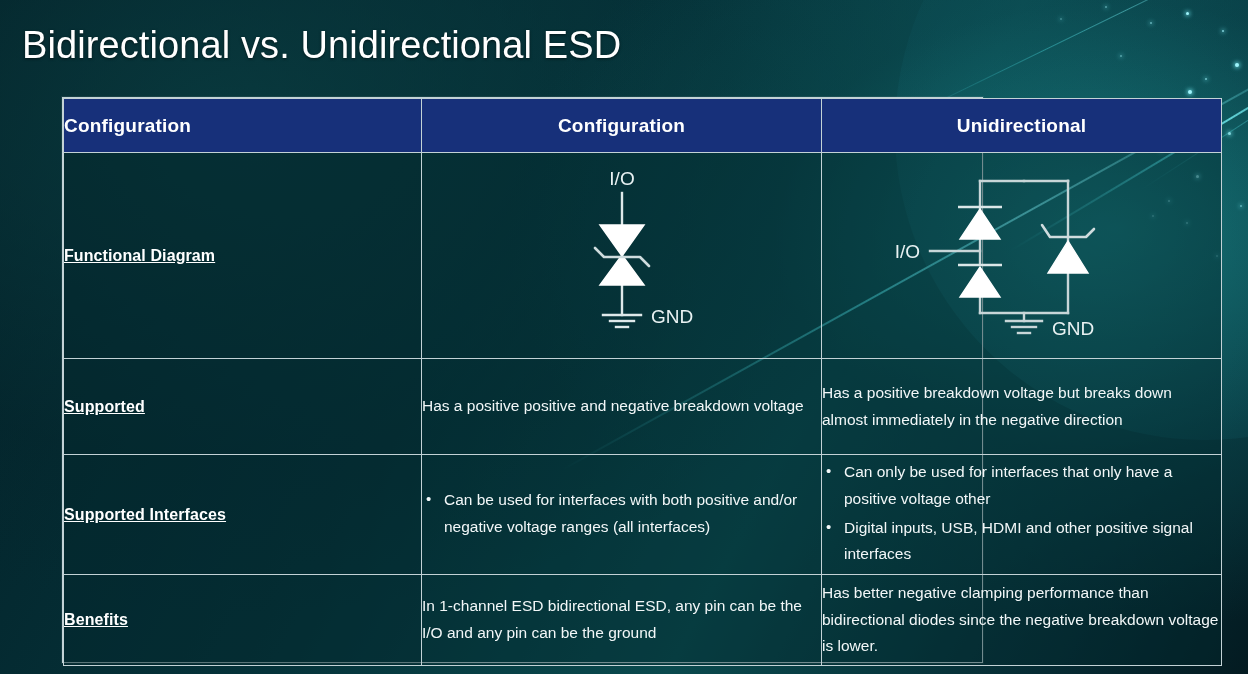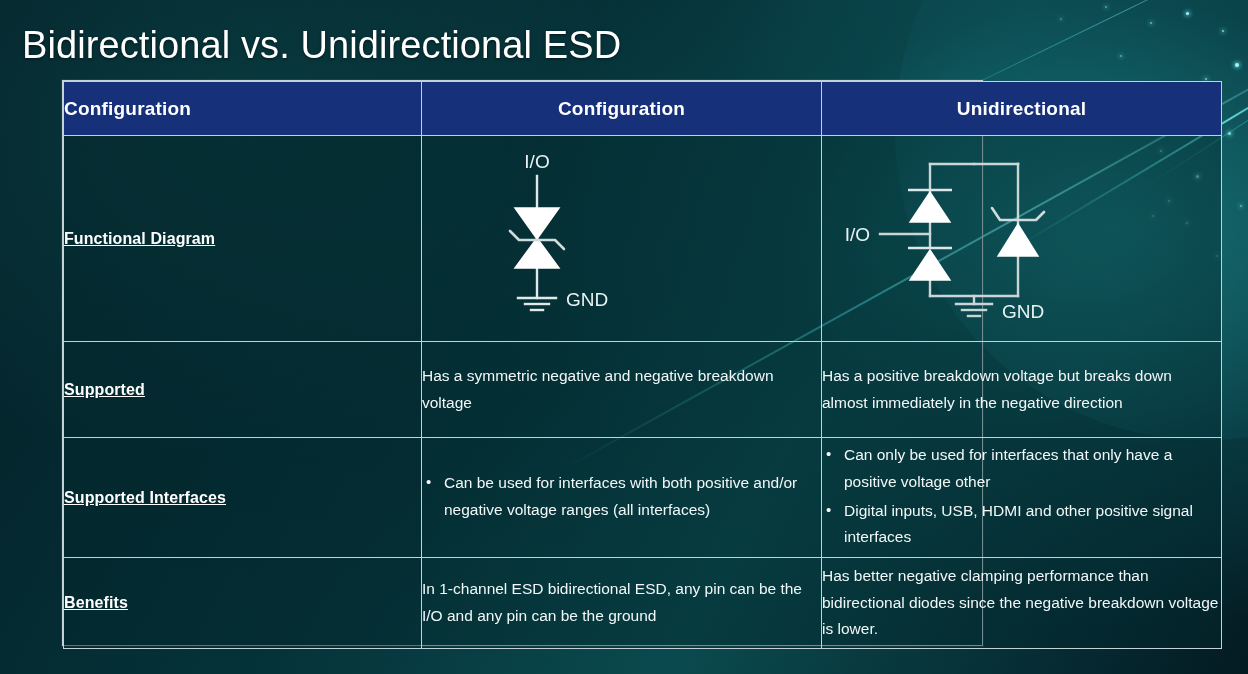--- a/index.html
+++ b/index.html
@@ -95,21 +95,21 @@
     color: #ffffff;
     letter-spacing: 0.2px;
     text-shadow: 0 1px 3px rgba(0,0,0,0.5);
     white-space: nowrap;
   }
 
   
   .table-wrap {
     position: absolute;
     left: 62px;
-    top: 80px;
+    top: 97px;
     width: 921px;
     height: 566px;
     border: 1.5px solid #c3d2d6;
     box-sizing: border-box;
     box-shadow: 0 0 0 1px rgba(255,255,255,0.07);
   }
   table.cmp {
     width: 100%;
     height: 100%;
     border-collapse: collapse;
@@ -181,21 +181,21 @@
     position: absolute;
     left: 4px;
     top: -1px;
     color: #f2f7f8;
     font-size: 15px;
   }
 
   .diagram-holder {
     display: flex;
     align-items: center;
-    justify-content: flex-start;
+    justify-content: center;
     height: 100%;
   }
   svg.circuit { display: block; }
   svg.circuit text {
     font-family: "Liberation Sans", sans-serif;
     font-size: 19px;
     fill: #e9f2f3;
   }
 </style>
 </head>
@@ -313,21 +313,21 @@
 
                 <text x="48" y="95" text-anchor="end">I/O</text>
                 <text x="180" y="172" text-anchor="start">GND</text>
               </svg>
             </div>
           </td>
         </tr>
 
         <tr class="r-def">
           <td class="rowlabel">Supported</td>
-          <td class="cell">Has a symmetric negative and negative breakdown voltage</td>
+          <td class="cell">Has a positive positive and negative breakdown voltage</td>
           <td class="cell">Has a positive breakdown voltage but breaks down almost immediately in the negative direction</td>
         </tr>
 
         <tr class="r-sup">
           <td class="rowlabel">Supported Interfaces</td>
           <td class="cell">
             <ul class="bullets">
               <li>Can be used for interfaces with both positive and/or negative voltage ranges (all interfaces)</li>
             </ul>
           </td>

